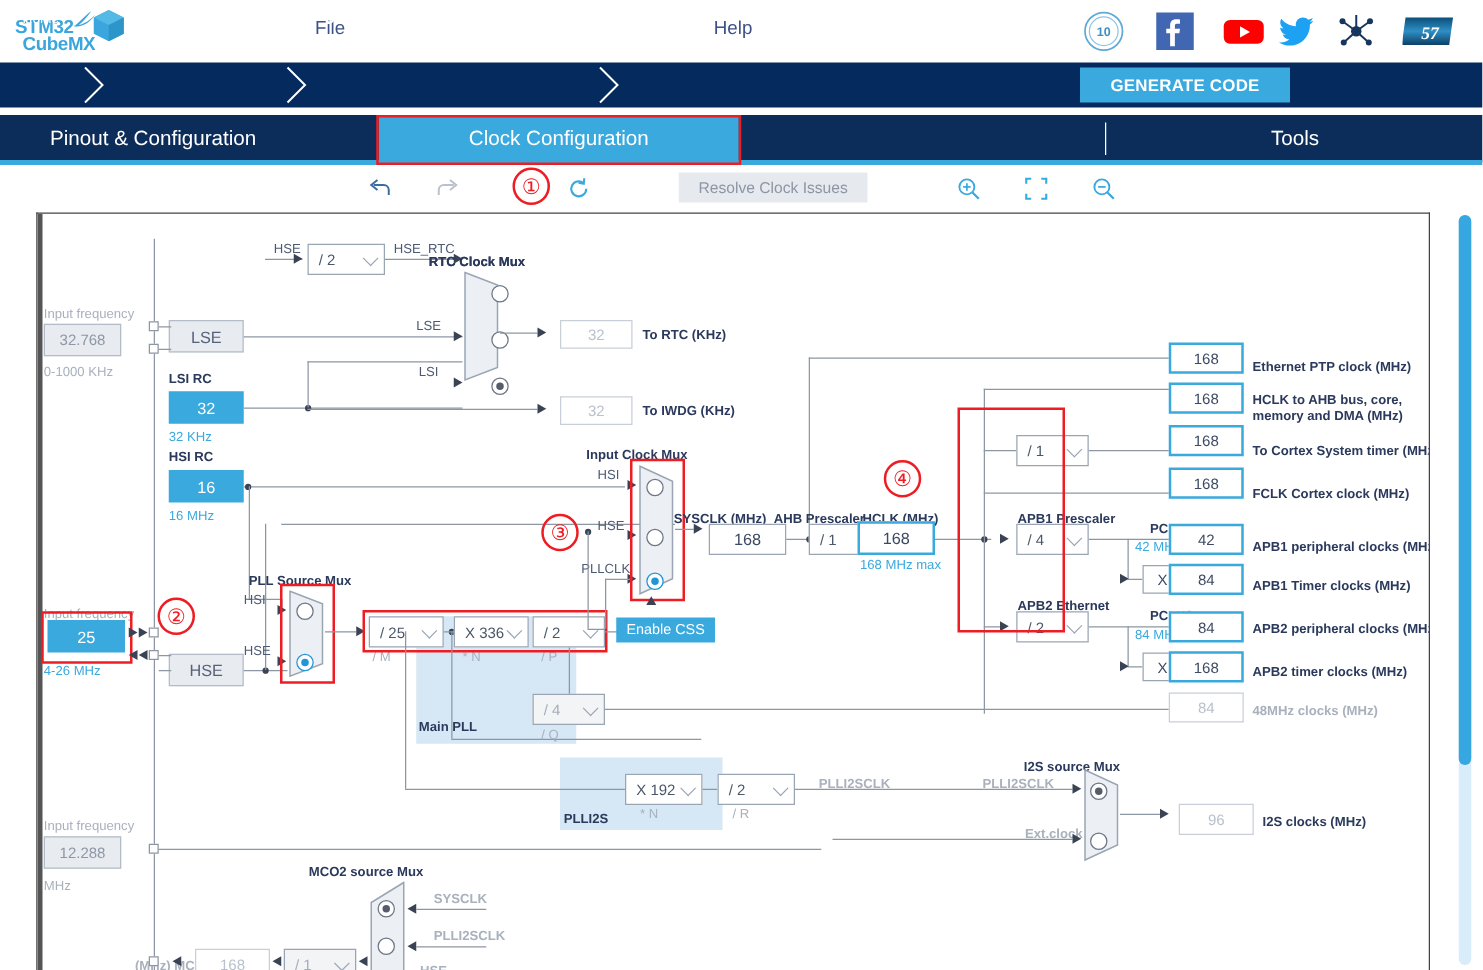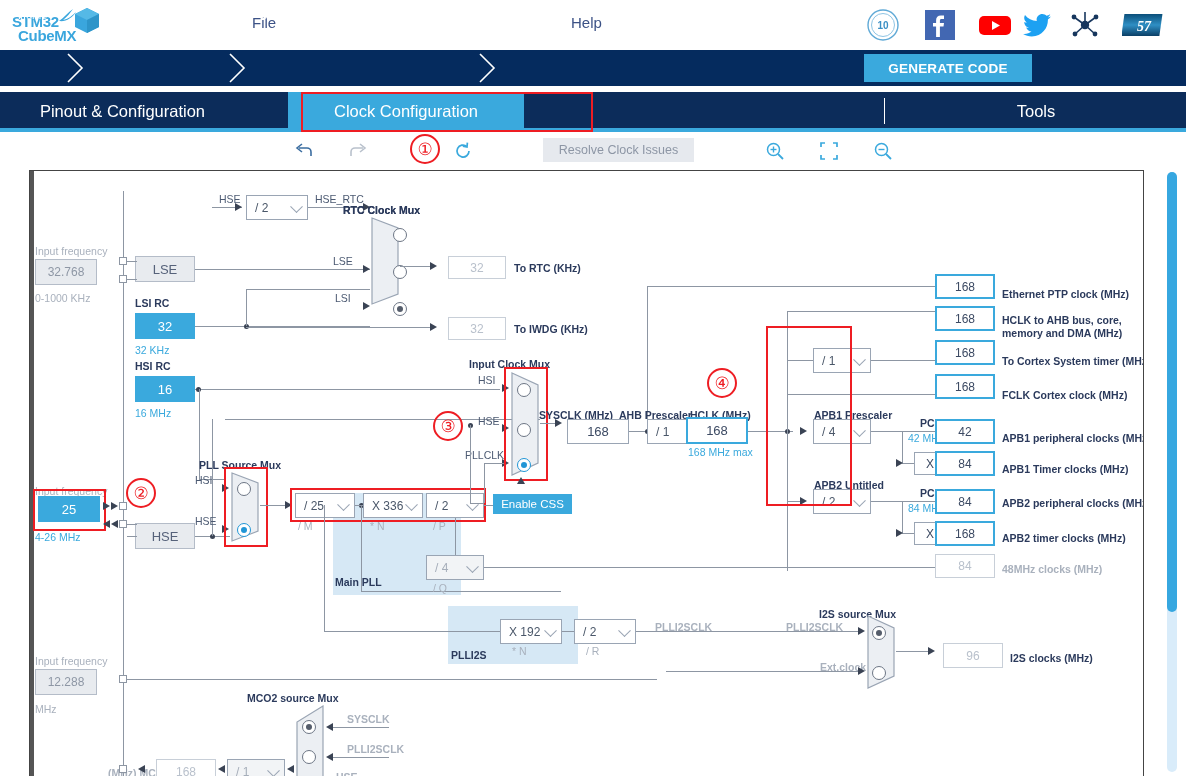--- a/index.html
+++ b/index.html
@@ -230,21 +230,21 @@
       <path d="M6 4 L20 18 L6 32" fill="none" stroke="#ffffff" stroke-width="1.6"></path>
     </svg>
   <svg class="chev" style="left:474px;" viewBox="0 0 28 36">
       <path d="M6 4 L20 18 L6 32" fill="none" stroke="#ffffff" stroke-width="1.6"></path>
     </svg>
 
   <div class="gen-code">GENERATE CODE</div>
 
   <div class="tabbar">
     <div class="tab" style="left:0px;   width:245px;">Pinout &amp; Configuration</div>
-    <div class="tab active" style="left:288px; width:236px;">Clock Configuration</div>
+    <div class="tab active" style="left:303px; width:288px;">Clock Configuration</div>
     <div class="tab" style="left:886px; width:300px;">Tools</div>
     <div class="tab-sep" style="left:884px;"></div>
   </div>
   <div class="tabunderline"></div>
   <div class="tab-redbox"></div>
 
   <div class="toolbar"></div>
   <svg class="tb-icon tb-undo" viewBox="0 0 22 22">
     <path d="M6 8 H14 a4 4 0 0 1 4 4 v4" fill="none" stroke="#3b6da0" stroke-width="1.6"></path>
     <path d="M9 4 L4 8 L9 12" fill="none" stroke="#3b6da0" stroke-width="1.6"></path>
@@ -480,21 +480,21 @@
     </div>
     <div class="lbl dk" style="left:890px; top:246px;">PCLK1</div>
     <div class="lbl blue" style="left:878px; top:261px;">42 MHz max</div>
     <div class="wire h" style="left:841px; top:260px; width:74px;"></div>
     <div class="wire v" style="left:872px; top:260px; height:32px;"></div>
     <div class="wire h" style="left:872px; top:292px; width:12px;"></div>
     <div class="arrow" style="left:866px; top:288px;"></div>
     <div class="box" style="left:884px; top:281px; width:42px; height:23px; font-size:12px;">X 2</div>
     <div class="wire h" style="left:926px; top:292px; width:10px;"></div>
 
-    <div class="lbl dk" style="left:784px; top:308px;">APB2 Untitled</div>
+    <div class="lbl dk" style="left:784px; top:308px;">APB2 Ethernet</div>
     <div class="wire h" style="left:757px; top:330px; width:14px;"></div>
     <div class="arrow" style="left:770px; top:326px;"></div>
     <div class="sel" style="left:783px; top:318px; width:58px; height:25px;">
       <span>/ 2</span>
       <i class="cv"></i>
     </div>
     <div class="lbl dk" style="left:890px; top:316px;">PCLK2</div>
     <div class="lbl blue" style="left:878px; top:331px;">84 MHz max</div>
     <div class="wire h" style="left:841px; top:330px; width:74px;"></div>
     <div class="wire v" style="left:872px; top:330px; height:32px;"></div>

